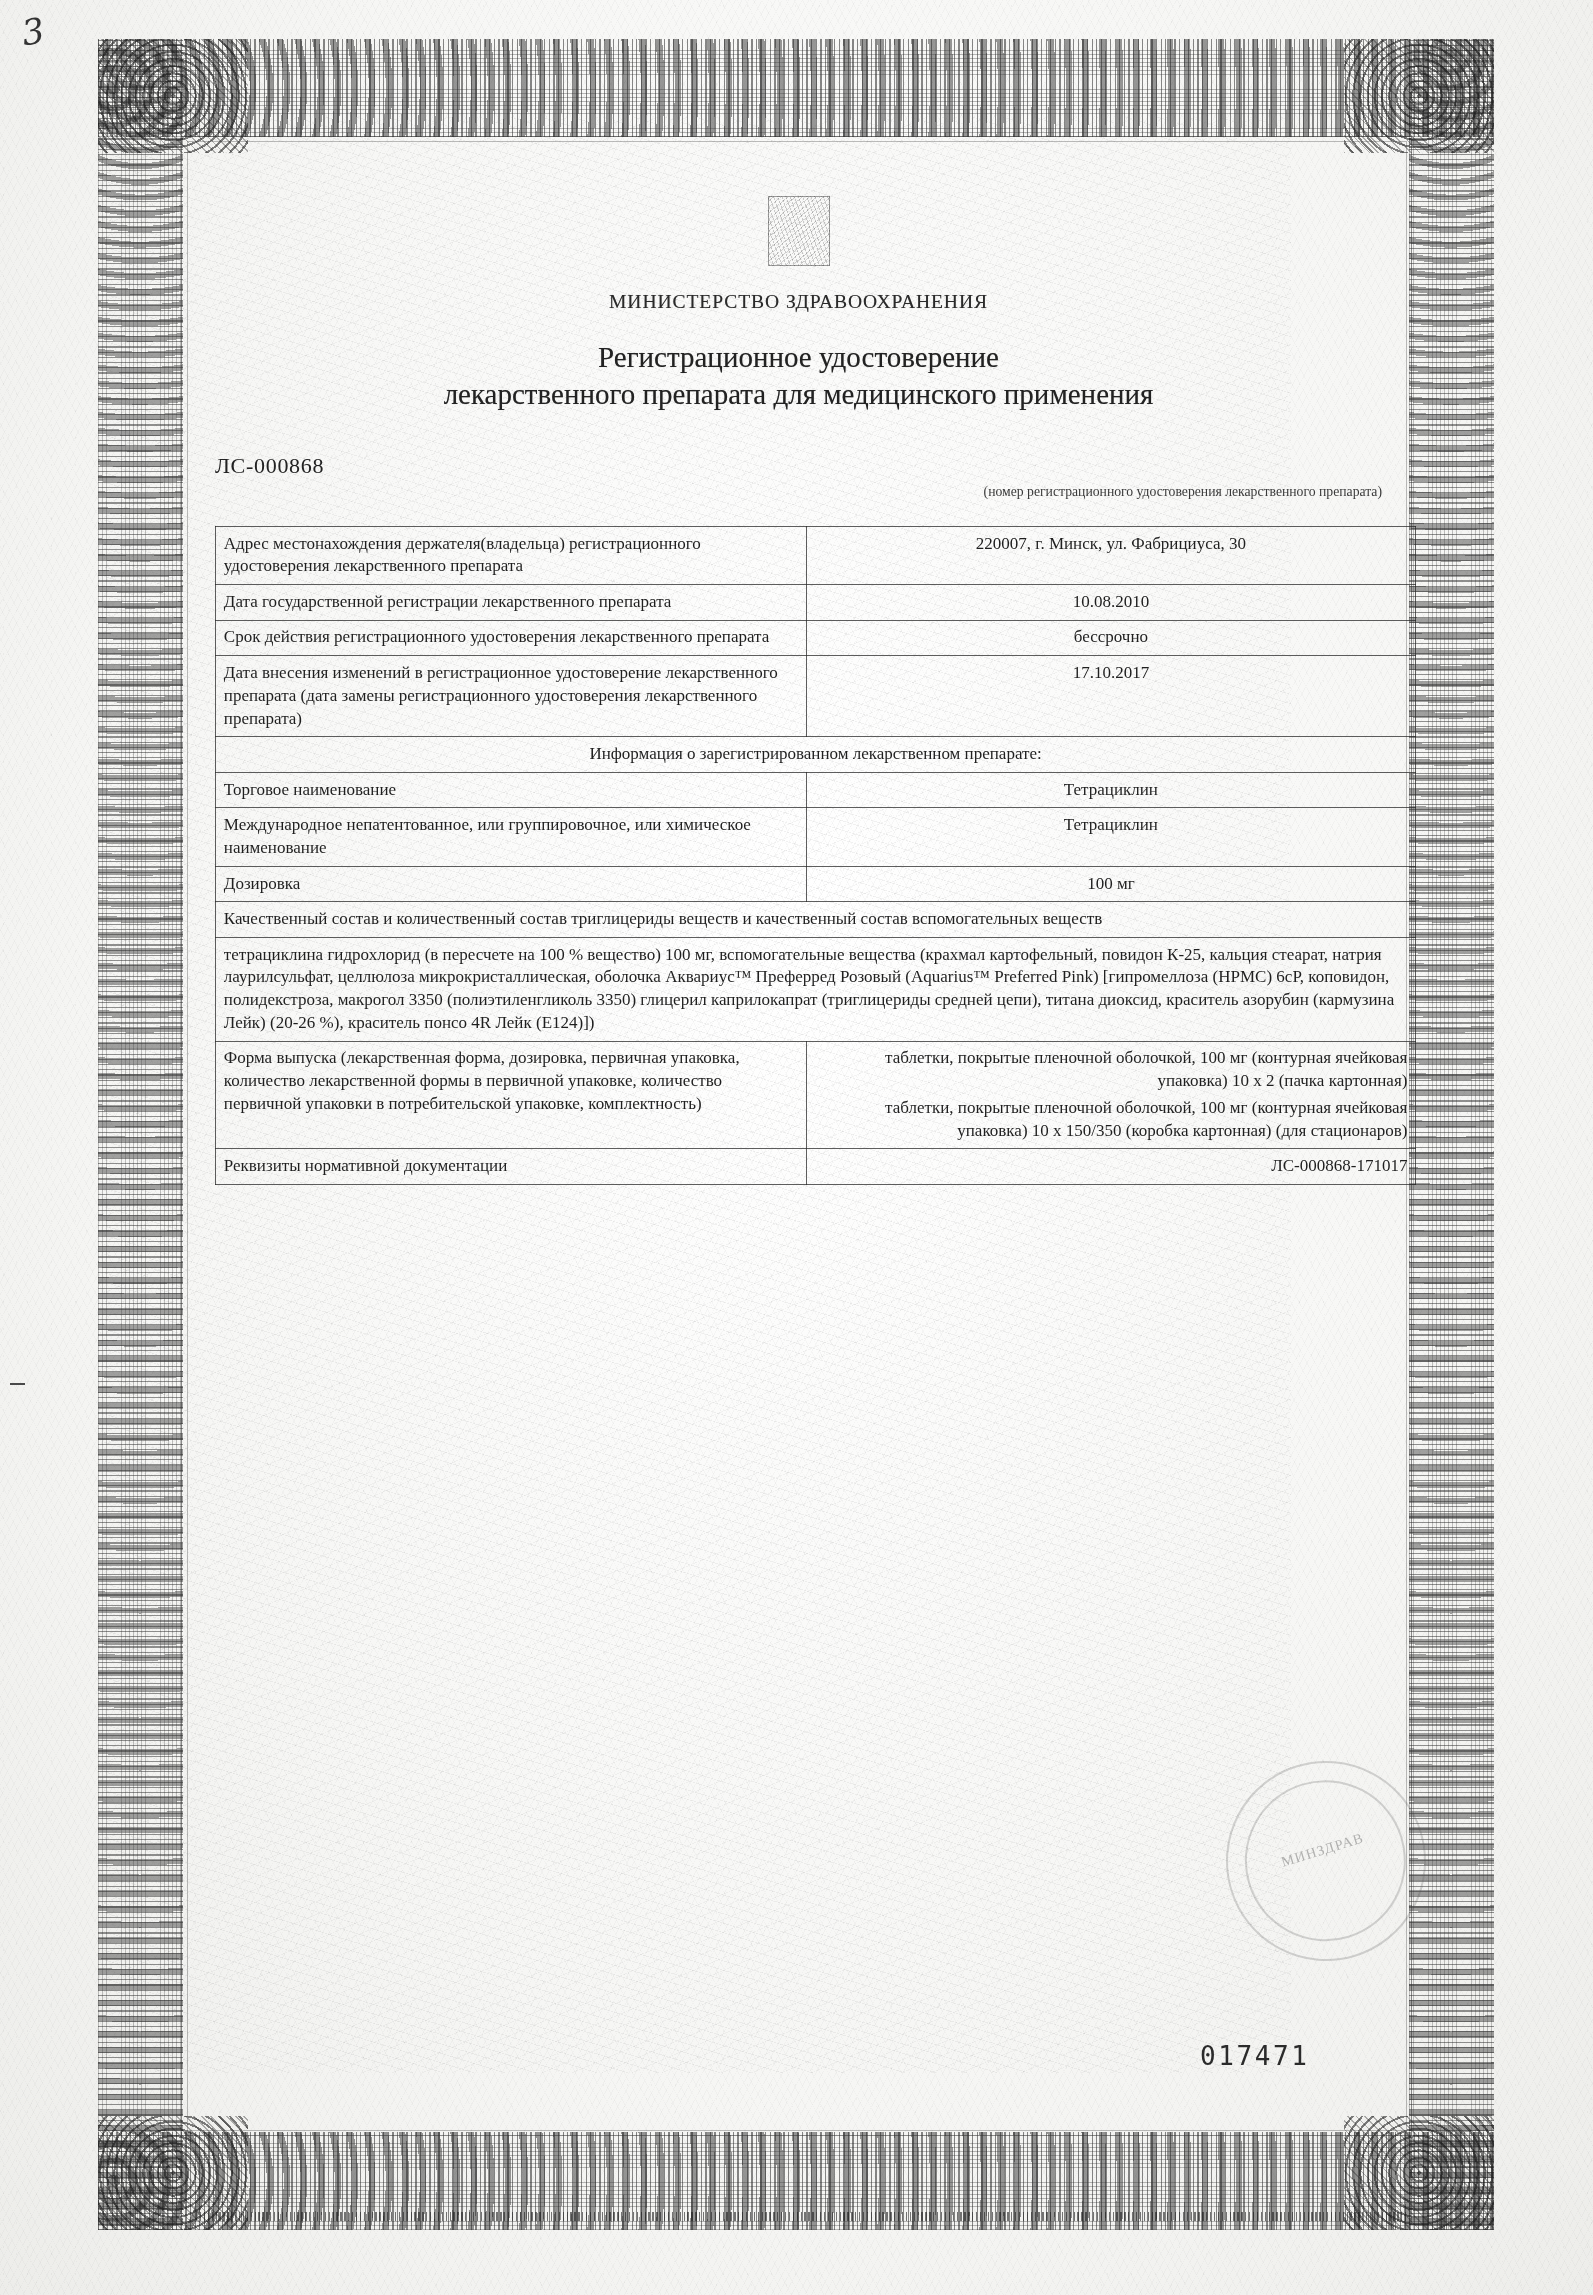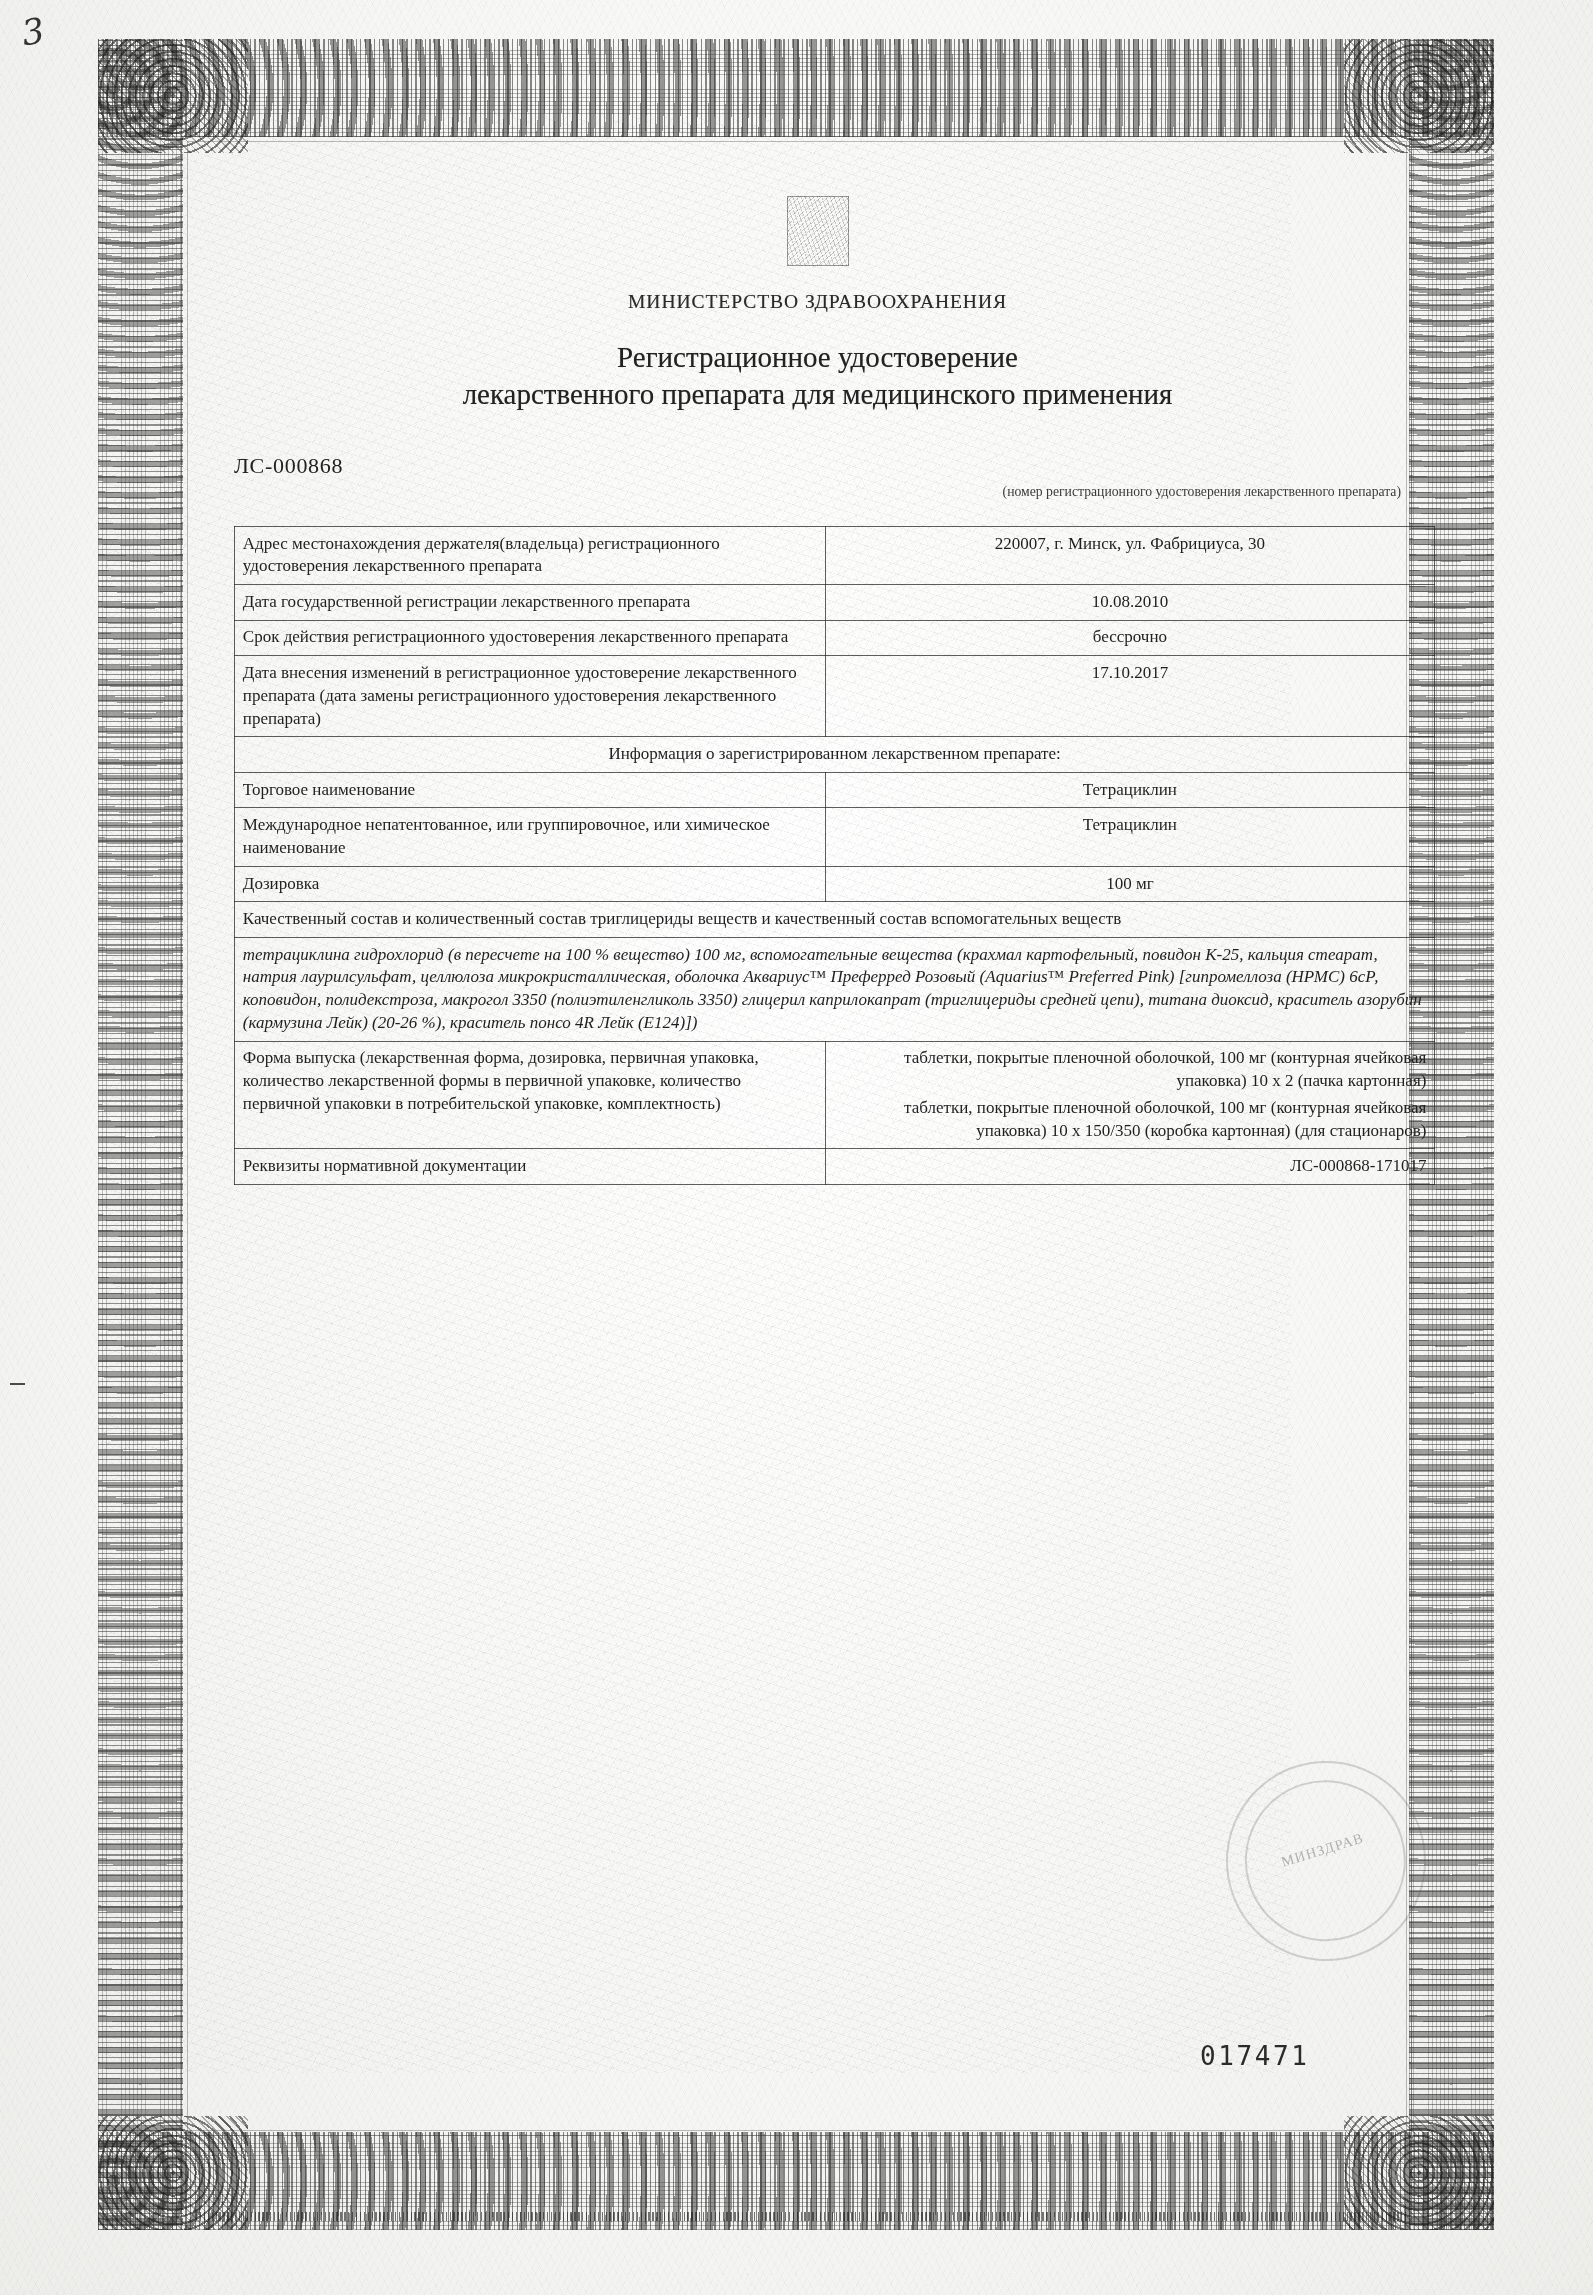--- a/index.html
+++ b/index.html
@@ -137,21 +137,20 @@
       repeating-linear-gradient(-23deg, rgba(120,120,120,.08) 0 0.7px, rgba(255,255,255,0) 0.7px 11.7px);
     pointer-events: none;
   }
 
   
   .content {
     position: absolute;
     left: 215px;
     top: 196px;
     width: 1167px;
-    margin-left: 19px;
   }
 
   .emblem {
     width: 60px;
     height: 68px;
     margin: 0 auto 22px auto;
     border: 1.3px solid rgba(60,60,60,.5);
     background-image:
       repeating-linear-gradient(70deg, rgba(60,60,60,.25) 0 0.7px, rgba(255,255,255,0) 0.7px 3.9px),
       repeating-linear-gradient(-40deg, rgba(60,60,60,.22) 0 0.7px, rgba(255,255,255,0) 0.7px 4.6px);
@@ -211,21 +210,21 @@
     text-align: center;
     font-size: 17px;
   }
   td.full {
     font-size: 17px;
     line-height: 1.38;
   }
   td.wide-left { text-align: left; vertical-align: top; }
 
   
-  .faint { color: #3c3c3c; font-style: italic; }
+  .faint { color: #3c3c3c; }
 
   
   .stamp {
     position: absolute;
     left: 1226px;
     top: 1761px;
     width: 196px;
     height: 196px;
     border: 2.6px solid rgba(90,90,90,.45);
     border-radius: 50%;

